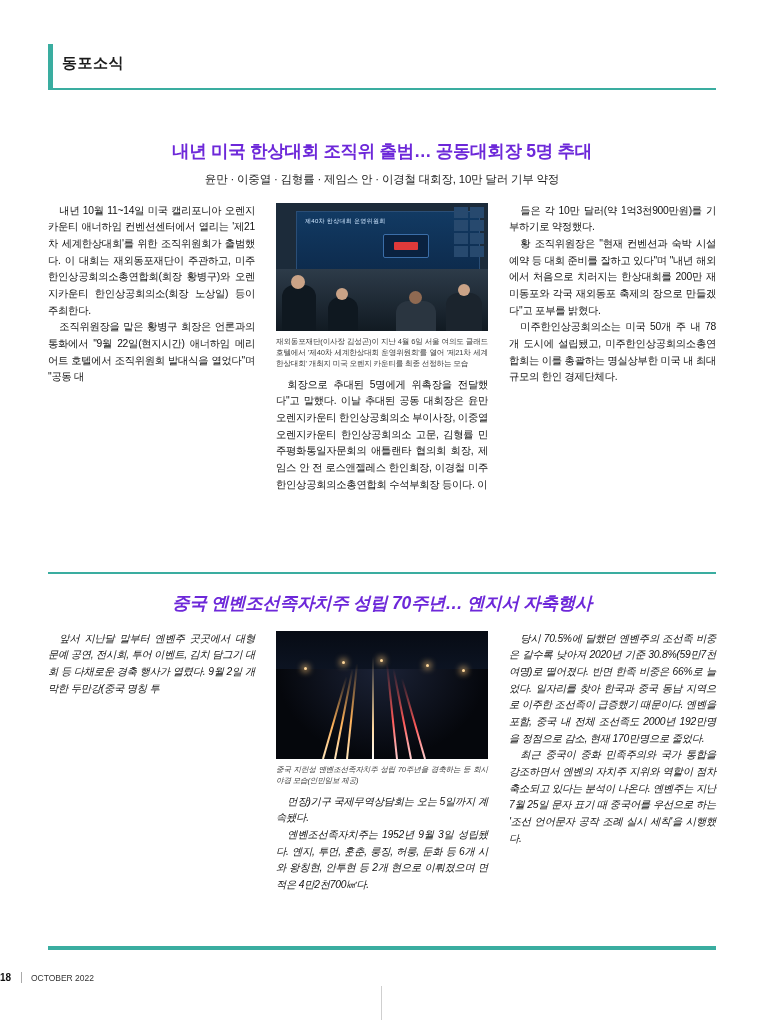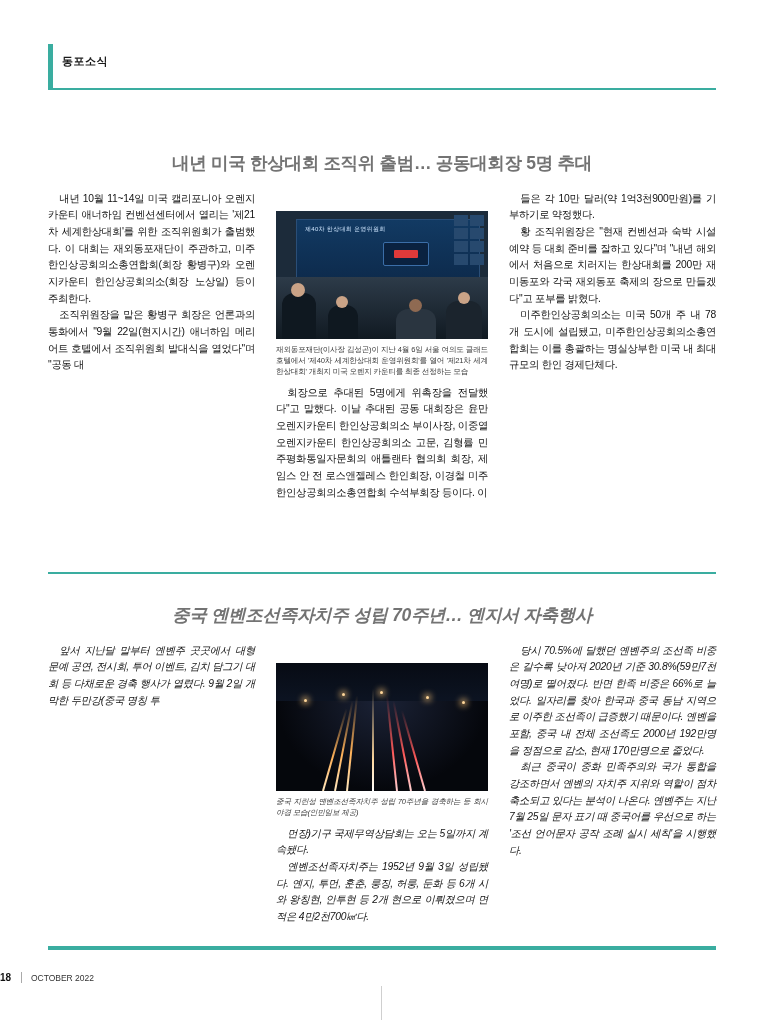--- a/index.html
+++ b/index.html
@@ -35,21 +35,21 @@
     left: 0;
     top: 0;
     width: 5px;
     height: 46px;
     background: #3aada0;
   }
   .header-title {
     position: absolute;
     left: 14px;
     top: 10px;
-    font-size: 11px;
+    font-size: 15px;
     font-weight: bold;
     letter-spacing: 0.5px;
     color: #1a1a1a;
   }
   .header-rule {
     position: absolute;
     left: 0;
     top: 44px;
     width: 668px;
     height: 2px;
@@ -62,24 +62,23 @@
     left: 48px;
     width: 668px;
   }
   .art1 { top: 140px; }
   .art2 { top: 592px; font-style: italic; }
 
   .headline {
     text-align: center;
     font-size: 17.5px;
     font-weight: bold;
-    color: #737373;
+    color: #6d28d9;
     letter-spacing: -0.3px;
     line-height: 1.3;
-    margin-top: 12px;
   }
   .subhead {
     text-align: center;
     font-size: 11.5px;
     color: #222;
     margin-top: 9px;
     letter-spacing: -0.2px;
   }
 
   .cols {
@@ -88,21 +87,21 @@
     gap: 21px;
   }
   .col {
     width: 212px;
     font-size: 10.3px;
     line-height: 1.62;
     text-align: justify;
     letter-spacing: -0.25px;
     color: #111;
   }
-  .col.mid { width: 212px; margin-top: 20px; }
+  .col.mid { width: 212px; }
   .col p {
     margin: 0 0 0 0;
     text-indent: 1.1em;
   }
   .col p + p { margin-top: 0px; }
 
   
   .photo-wrap { width: 212px; }
   .photo {
     width: 212px;
@@ -265,20 +264,21 @@
 <div class="page">
 
   <div class="header">
     <div class="header-bar"></div>
     <div class="header-title">동포소식</div>
     <div class="header-rule"></div>
   </div>
 
   <div class="article art1">
     <div class="headline">내년 미국 한상대회 조직위 출범… 공동대회장 5명 추대</div>
+    <div class="subhead">윤만 · 이중열 · 김형률 · 제임스 안 · 이경철 대회장, 10만 달러 기부 약정</div>
 
     <div class="cols">
       <div class="col">
         <p>내년 10월 11~14일 미국 캘리포니아 오렌지카운티 애너하임 컨벤션센터에서 열리는 '제21차 세계한상대회'를 위한 조직위원회가 출범했다. 이 대회는 재외동포재단이 주관하고, 미주한인상공회의소총연합회(회장 황병구)와 오렌지카운티 한인상공회의소(회장 노상일) 등이 주최한다.</p>
         <p>조직위원장을 맡은 황병구 회장은 언론과의 통화에서 "9월 22일(현지시간) 애너하임 메리어트 호텔에서 조직위원회 발대식을 열었다"며 "공동 대</p>
       </div>
 
       <div class="col mid photo-wrap">
         <div class="photo">
           <div class="p1-screen">

